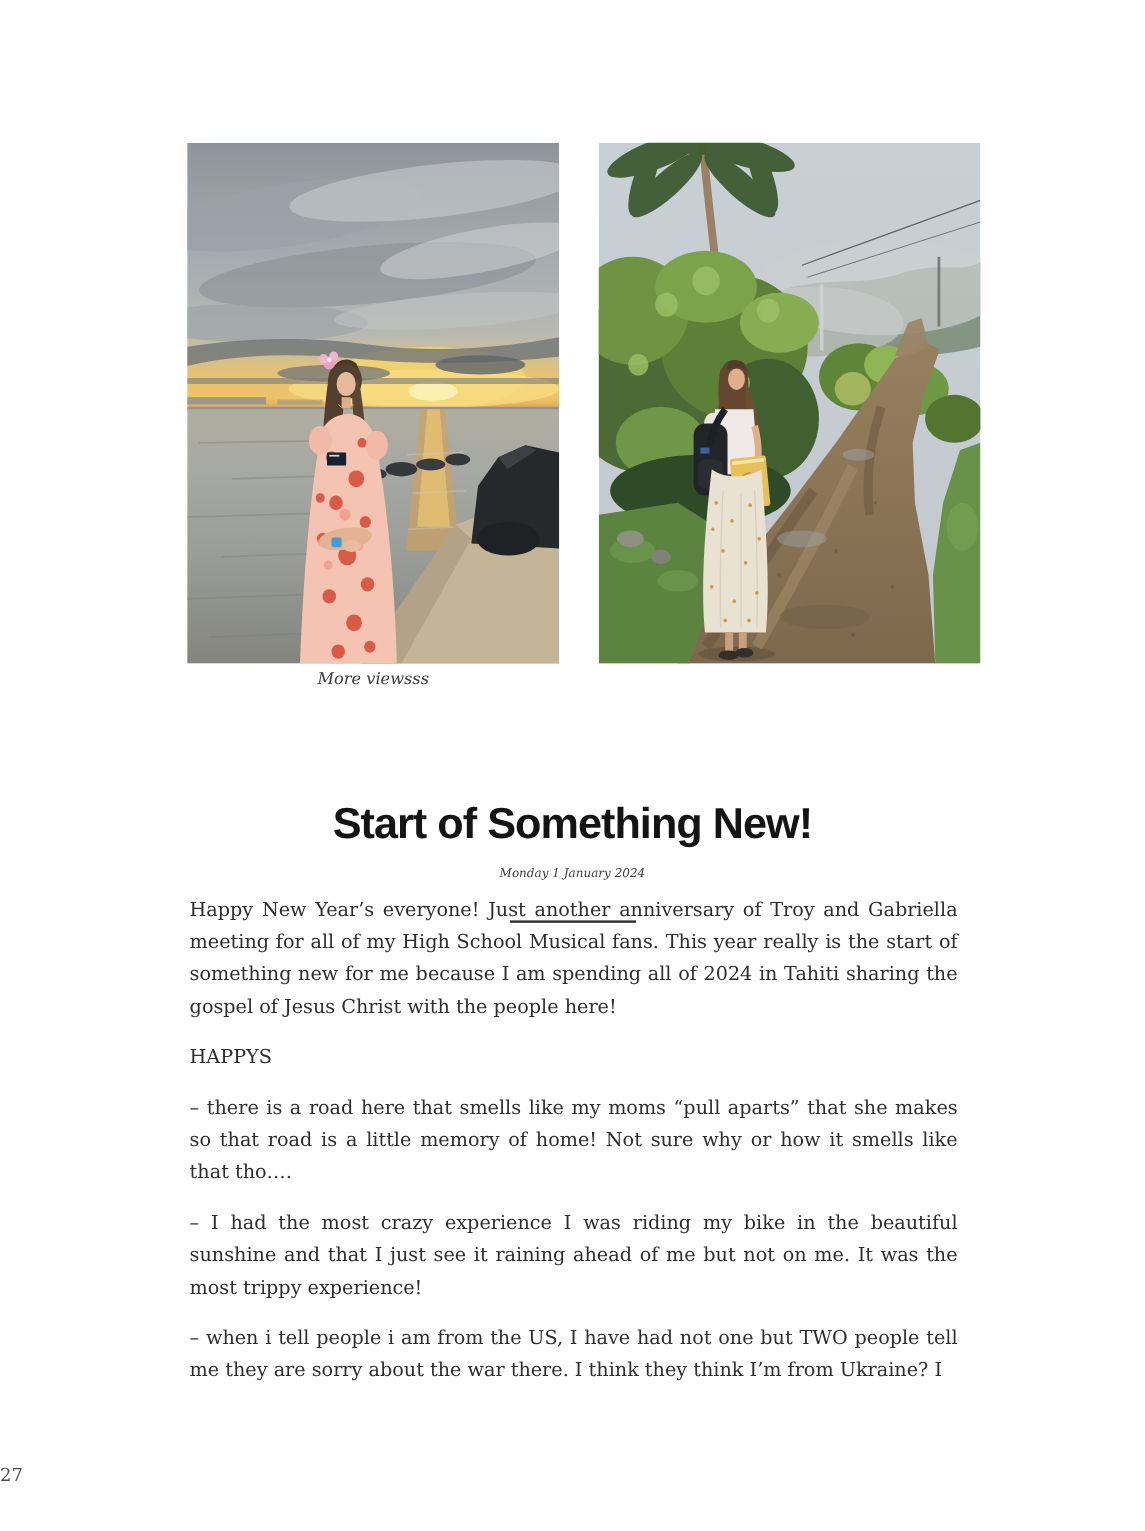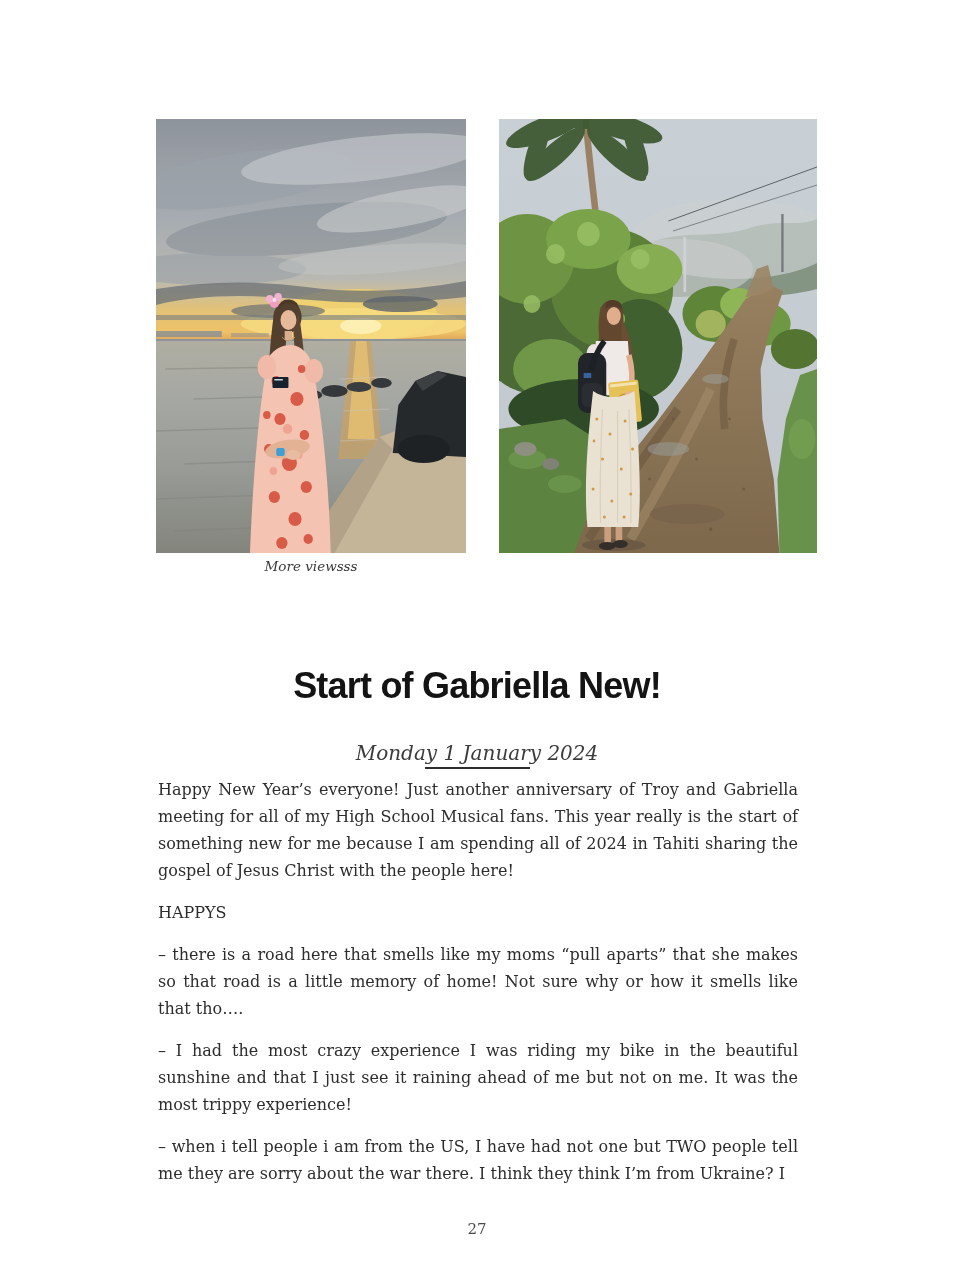--- a/index.html
+++ b/index.html
@@ -41,56 +41,55 @@
     text-align: center;
     font-family: "Liberation Sans", sans-serif;
     font-weight: 700;
     font-size: 36px;
     line-height: 40px;
     letter-spacing: -0.8px;
     color: #141414;
   }
   .date {
     position: absolute;
-    top: 744px;
+    top: 720px;
     left: 0;
     width: 100%;
     text-align: center;
     font-style: italic;
-    font-size: 20px;
+    font-size: 10px;
     line-height: 18px;
     color: #3c3c3c;
   }
   .divider {
     position: absolute;
     top: 767px;
     left: 425px;
     width: 105px;
     border: none;
     border-top: 2px solid #2e2e2e;
   }
   .content {
     position: absolute;
-    top: 776px;
+    top: 744px;
     left: 158px;
     width: 640px;
   }
   .content p {
     font-size: 16px;
     line-height: 27px;
     text-align: justify;
     color: #2d2d2d;
     margin-bottom: 15px;
   }
   .page-number {
     position: absolute;
     top: 1220px;
     left: 0;
     width: 100%;
-    text-align: center;
     font-size: 15px;
     color: #4a4a4a;
   }
 </style>
 </head>
 <body>
 
 <div class="page">
 
   <div class="photo-row">
@@ -313,21 +312,21 @@
           </g>
           <rect x="112" y="408" width="7" height="16" fill="#c99f80"></rect>
           <rect x="124" y="408" width="7" height="14" fill="#c99f80"></rect>
           <ellipse cx="115" cy="427" rx="9" ry="4" fill="#332e2a"></ellipse>
           <ellipse cx="129" cy="425" rx="8" ry="4" fill="#332e2a"></ellipse>
         </g>
       </svg>
     </figure>
   </div>
 
-  <h1 class="title">Start of Gabriella New!</h1>
+  <h1 class="title">Start of Something New!</h1>
 
   <div class="date">Monday 1 January 2024</div>
 
   <hr class="divider">
 
   <div class="content">
     <p>Happy New Year’s everyone! Just another anniversary of Troy and Gabriella meeting for all of my High School Musical fans. This year really is the start of something new for me because I am spending all of 2024 in Tahiti sharing the gospel of Jesus Christ with the people here!</p>
     <p>HAPPYS</p>
     <p>– there is a road here that smells like my moms “pull aparts” that she makes so that road is a little memory of home! Not sure why or how it smells like that tho….</p>
     <p>– I had the most crazy experience I was riding my bike in the beautiful sunshine and that I just see it raining ahead of me but not on me. It was the most trippy experience!</p>

